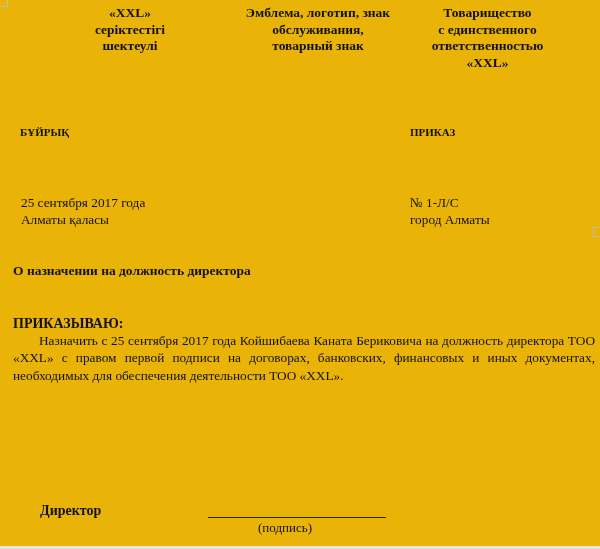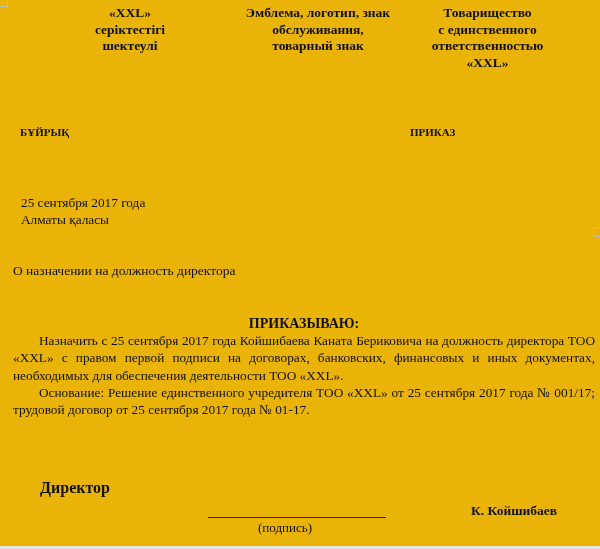--- a/index.html
+++ b/index.html
@@ -21,28 +21,28 @@
   .hdr-ru { left: 400px; width: 175px; }
 
   .title { position: absolute; top: 126px; font-weight: bold; font-size: 11px; }
   .title-kz { left: 20px; }
   .title-ru { left: 410px; }
 
   .meta { position: absolute; line-height: 17px; font-size: 13.3px; }
   .meta-left { left: 13px; top: 194px; margin-left: 8px; }
   .meta-right { left: 410px; top: 194px; }
 
-  .subject { position: absolute; left: 13px; top: 263px; font-weight: normal; font-size: 13.5px; }
+  .subject { position: absolute; left: 13px; top: 263px; font-weight: bold; font-size: 13.5px; }
 
   .body-text { position: absolute; left: 13px; top: 315px; width: 582px; line-height: 17.2px; font-size: 13.3px; }
   .para { text-align: justify; text-indent: 26px; margin: 0; }
   .para-last-left { text-align-last: left; }
-  .order-word { font-weight: bold; font-size: 14px; margin: 0; text-align: center; }
+  .order-word { font-weight: bold; font-size: 14px; margin: 0; }
 
-  .sign-role { position: absolute; left: 40px; top: 479px; font-weight: bold; font-size: 16px; text-align: center; }
+  .sign-role { position: absolute; left: 40px; top: 503px; font-weight: bold; font-size: 14px; text-align: center; }
   .sign-line { position: absolute; left: 208px; top: 517px; width: 178px; height: 0; border-top: 1px solid #222; }
   .sign-caption { position: absolute; left: 258px; top: 520px; font-size: 13px; }
   .sign-name { position: absolute; left: 471px; top: 503px; font-weight: bold; font-size: 13.5px; }
 </style>
 </head>
 <body>
 
 <div class="page">
   <div class="corner-mark cm-tl"></div>
   <div class="corner-mark cm-r"></div>
@@ -66,27 +66,29 @@
     <div>«XXL»</div>
   </div>
 
   <div class="title title-kz">БҰЙРЫҚ</div>
   <div class="title title-ru">ПРИКАЗ</div>
 
   <div class="meta meta-left">
     <div>25 сентября 2017 года</div>
     <div>Алматы қаласы</div>
   </div>
+  <div class="meta meta-right">
+    <div>№ 1-Л/С</div>
+    <div>город Алматы</div>
+  </div>
 
   <div class="subject">О назначении на должность директора</div>
 
   <div class="body-text">
     <p class="order-word">ПРИКАЗЫВАЮ:</p>
     <p class="para para-last-left">Назначить с 25 сентября 2017 года Койшибаева Каната Бериковича на должность директора ТОО «XXL» с правом первой подписи на договорах, банковских, финансовых и иных документах, необходимых для обеспечения деятельности ТОО «XXL».</p>
-    <p class="para para-last-left">Основание: Решение единственного учредителя ТОО «XXL» от 25 сентября 2017 года № 001/17; трудовой договор от 25 сентября 2017 года № 01-17.</p>
   </div>
 
   <div class="sign-role">Директор</div>
   <div class="sign-line"></div>
   <div class="sign-caption">(подпись)</div>
-  <div class="sign-name">К. Койшибаев</div>
 </div>
 <div class="bottom-band"></div>
 
 </body></html>

